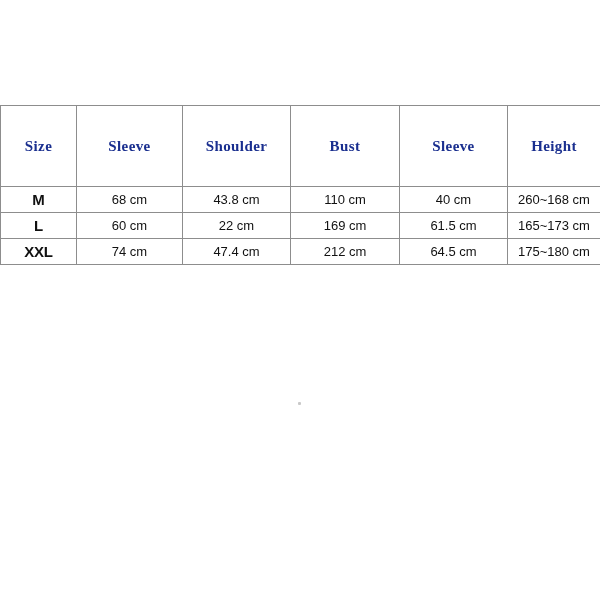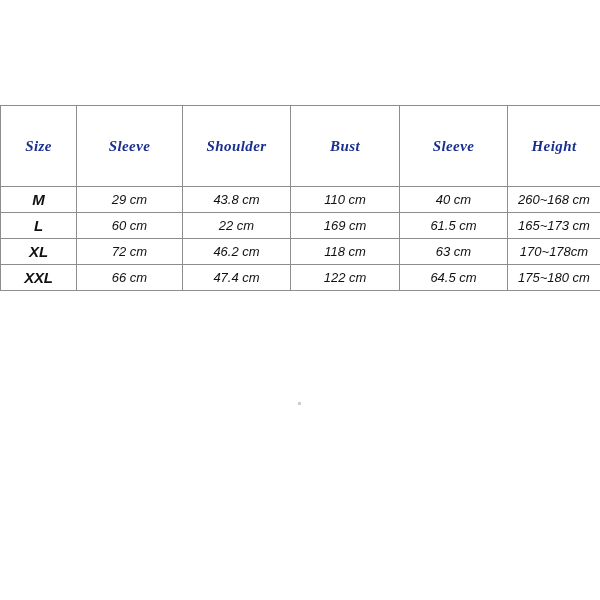--- a/index.html
+++ b/index.html
@@ -20,21 +20,20 @@
     left: 0;
     top: 105px;
     width: 600px;
   }
 
   table.size-chart {
     width: 600px;
     border-collapse: collapse;
     table-layout: fixed;
     background: #bef264;
-    font-style: italic;
   }
 
   table.size-chart col.c-size     { width: 76px; }
   table.size-chart col.c-length   { width: 106px; }
   table.size-chart col.c-shoulder { width: 108px; }
   table.size-chart col.c-bust     { width: 109px; }
   table.size-chart col.c-sleeve   { width: 108px; }
   table.size-chart col.c-height   { width: 93px; }
 
   table.size-chart th,
@@ -99,47 +98,39 @@
         <th>Sleeve</th>
         <th>Shoulder</th>
         <th>Bust</th>
         <th>Sleeve</th>
         <th>Height</th>
       </tr>
     </thead>
     <tbody>
       <tr>
         <td class="size-cell">M</td>
-        <td>29 cm</td>
+        <td>68 cm</td>
         <td>43.8 cm</td>
         <td>110 cm</td>
         <td>40 cm</td>
         <td>260~168 cm</td>
       </tr>
       <tr>
         <td class="size-cell">L</td>
         <td>60 cm</td>
         <td>22 cm</td>
         <td>169 cm</td>
         <td>61.5 cm</td>
         <td>165~173 cm</td>
       </tr>
       <tr>
-        <td class="size-cell">XL</td>
-        <td>72 cm</td>
-        <td>46.2 cm</td>
-        <td>118 cm</td>
-        <td>63 cm</td>
-        <td>170~178cm</td>
-      </tr>
-      <tr>
         <td class="size-cell">XXL</td>
-        <td>66 cm</td>
+        <td>74 cm</td>
         <td>47.4 cm</td>
-        <td>122 cm</td>
+        <td>212 cm</td>
         <td>64.5 cm</td>
         <td>175~180 cm</td>
       </tr>
     </tbody>
   </table>
 </div>
 
 <div id="speck"></div>
 
 </body></html>

